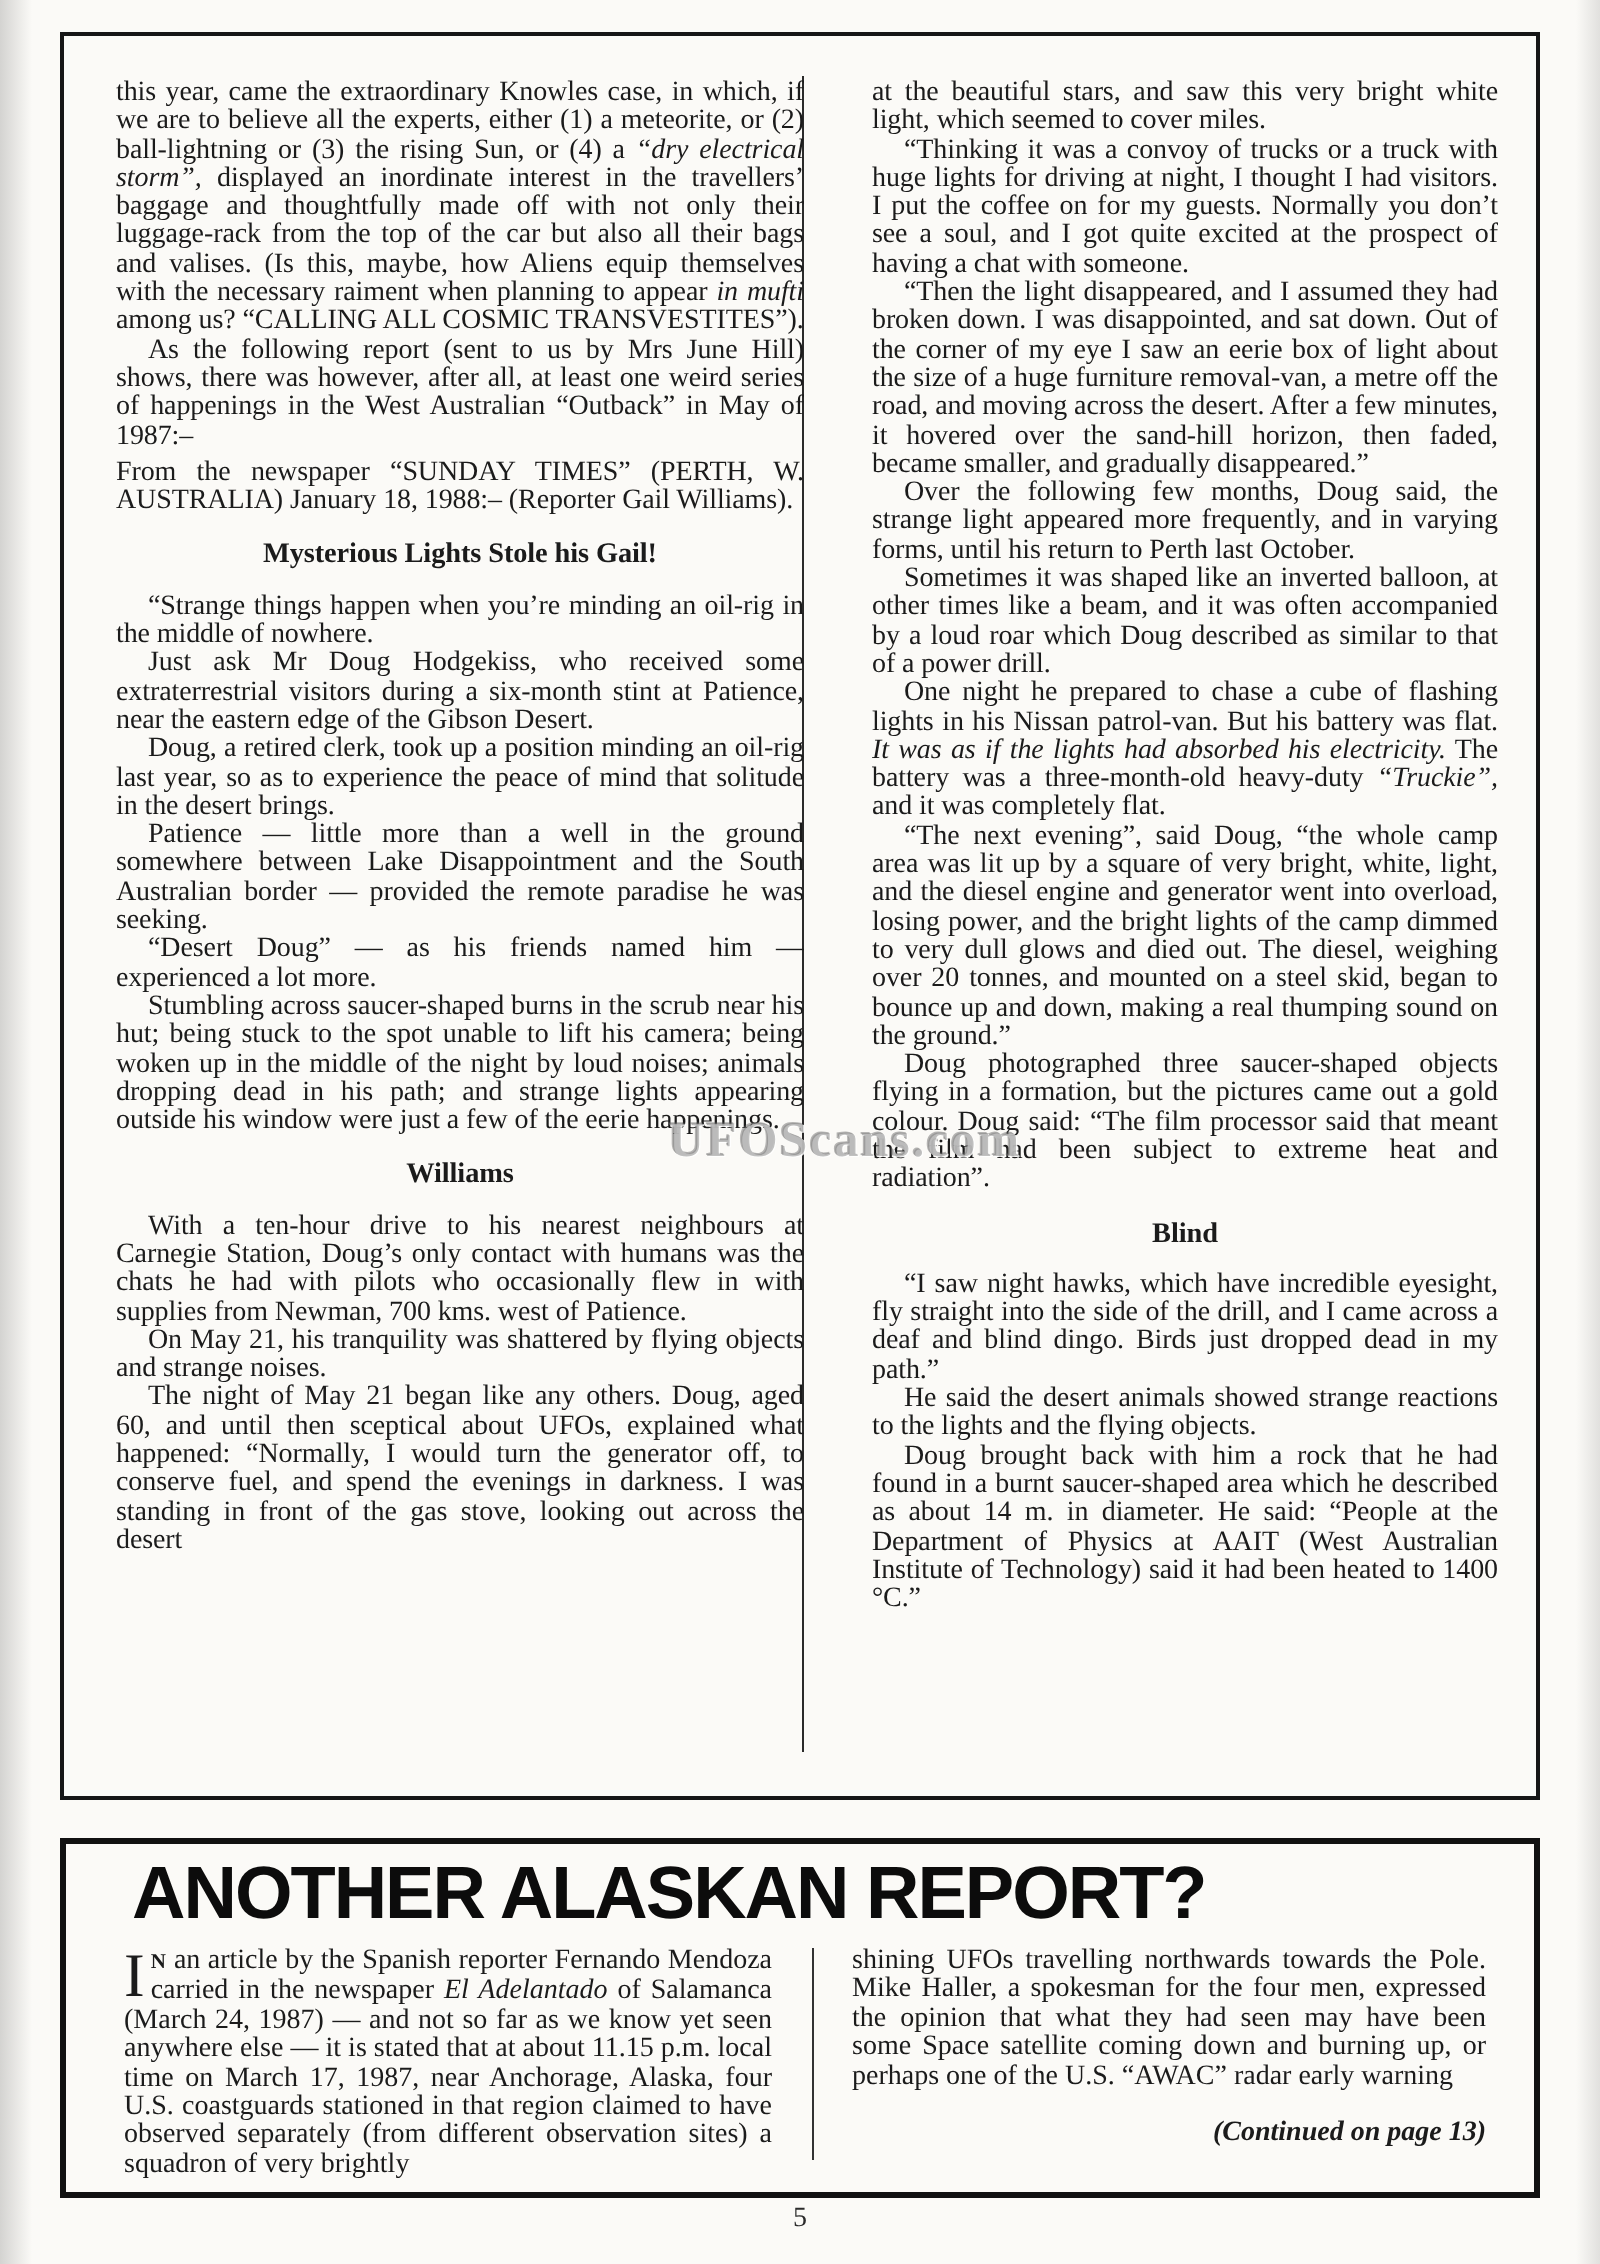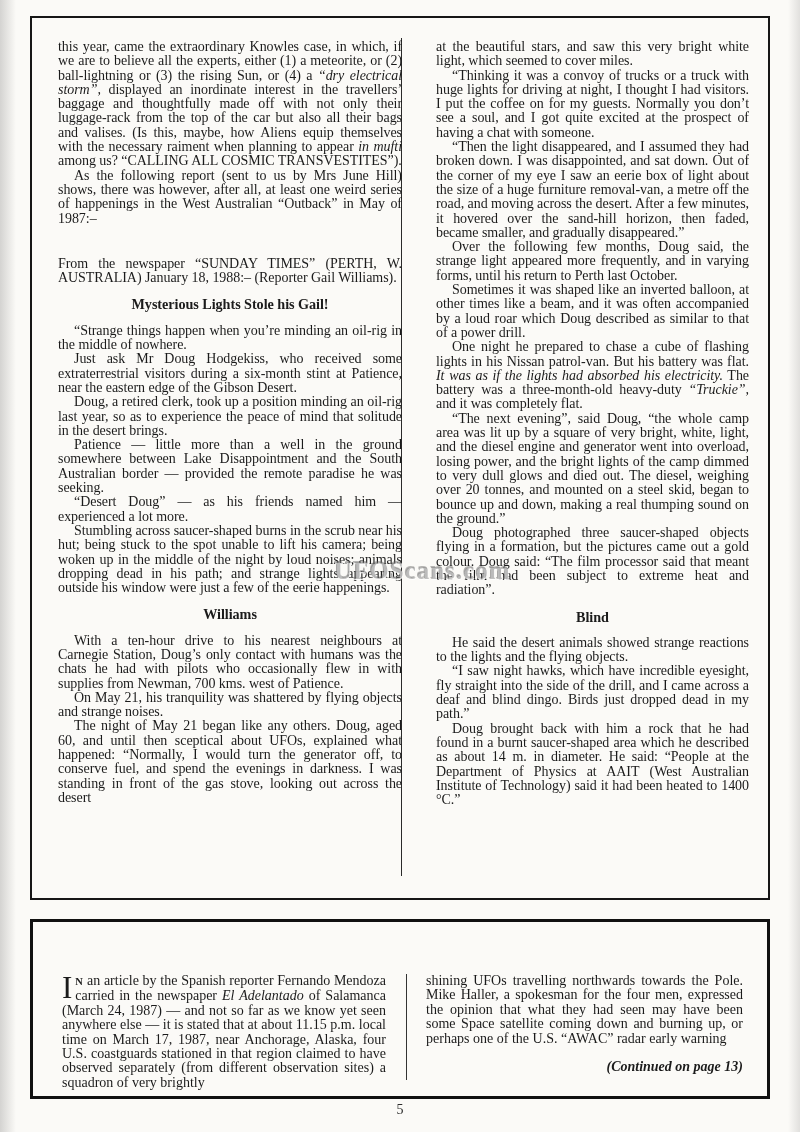--- a/index.html
+++ b/index.html
@@ -34,21 +34,21 @@
   }
   .col {
     position:absolute; top:22px; overflow:hidden;
     font-size:14px; line-height:14.3px; text-align:justify;
     letter-spacing:-0.05px;
   }
   .col-left  { left:26px;  width:344px; height:852px; }
   .col-right { left:404px; width:313px; height:852px; }
   .para { margin:0; text-align:justify; }
   .para.indent { text-indent:16px; }
-  .para.gap-before { margin-top:31px; }
+  .para.gap-before { margin-top:4px; }
   .col-heading {
     text-align:center; font-weight:bold; margin:12px 0;
     font-size:14.2px;
   }
   .it { font-style:italic; }
   .dropcap {
     float:left; font-size:31px; line-height:25px;
     margin:1px 3px 0 0; font-weight:normal;
   }
   .sc { font-size:10.5px; font-weight:bold; letter-spacing:0.3px; }
@@ -115,29 +115,30 @@
     <div class="col col-right">
         <p class="para"><span>at the beautiful stars, and saw this very bright white light, which seemed to cover miles.</span></p>
         <p class="para indent"><span>“Thinking it was a convoy of trucks or a truck with huge lights for driving at night, I thought I had visitors. I put the coffee on for my guests. Normally you don’t see a soul, and I got quite excited at the prospect of having a chat with someone.</span></p>
         <p class="para indent"><span>“Then the light disappeared, and I assumed they had broken down. I was disappointed, and sat down. Out of the corner of my eye I saw an eerie box of light about the size of a huge furniture removal-van, a metre off the road, and moving across the desert. After a few minutes, it hovered over the sand-hill horizon, then faded, became smaller, and gradually disappeared.”</span></p>
         <p class="para indent"><span>Over the following few months, Doug said, the strange light appeared more frequently, and in varying forms, until his return to Perth last October.</span></p>
         <p class="para indent"><span>Sometimes it was shaped like an inverted balloon, at other times like a beam, and it was often accompanied by a loud roar which Doug described as similar to that of a power drill.</span></p>
         <p class="para indent"><span>One night he prepared to chase a cube of flashing lights in his Nissan patrol-van. But his battery was flat. </span><span class="it">It was as if the lights had absorbed his electricity.</span><span> The battery was a three-month-old heavy-duty </span><span class="it">“Truckie”,</span><span> and it was completely flat.</span></p>
         <p class="para indent"><span>“The next evening”, said Doug, “the whole camp area was lit up by a square of very bright, white, light, and the diesel engine and generator went into overload, losing power, and the bright lights of the camp dimmed to very dull glows and died out. The diesel, weighing over 20 tonnes, and mounted on a steel skid, began to bounce up and down, making a real thumping sound on the ground.”</span></p>
         <p class="para indent"><span>Doug photographed three saucer-shaped objects flying in a formation, but the pictures came out a gold colour. Doug said: “The film processor said that meant the film had been subject to extreme heat and radiation”.</span></p>
         <div class="col-heading">Blind</div>
+        <p class="para indent"><span>“I saw night hawks, which have incredible eyesight, fly straight into the side of the drill, and I came across a deaf and blind dingo. Birds just dropped dead in my path.”</span></p>
         <p class="para indent"><span>He said the desert animals showed strange reactions to the lights and the flying objects.</span></p>
-        <p class="para indent"><span>“I saw night hawks, which have incredible eyesight, fly straight into the side of the drill, and I came across a deaf and blind dingo. Birds just dropped dead in my path.”</span></p>
         <p class="para indent"><span>Doug brought back with him a rock that he had found in a burnt saucer-shaped area which he described as about 14 m. in diameter. He said: “People at the Department of Physics at AAIT (West Australian Institute of Technology) said it had been heated to 1400 °C.”</span></p>
       </div>
   </div>
 
   <div class="watermark">UFOScans.com</div>
 
   <div class="bottom-box">
+    <div class="headline">ANOTHER ALASKAN REPORT?</div>
     <div class="bottom-divider"></div>
     <div class="bcol bcol-left">
         <p class="para"><span class="dropcap">I</span><span class="sc">N</span><span> an article by the Spanish reporter Fernando Mendoza carried in the newspaper </span><span class="it">El Adelantado</span><span> of Salamanca (March 24, 1987) — and not so far as we know yet seen anywhere else — it is stated that at about 11.15 p.m. local time on March 17, 1987, near Anchorage, Alaska, four U.S. coastguards stationed in that region claimed to have observed separately (from different observation sites) a squadron of very brightly</span></p>
       </div>
     <div class="bcol bcol-right">
       <div>
           <p class="para"><span>shining UFOs travelling northwards towards the Pole. Mike Haller, a spokesman for the four men, expressed the opinion that what they had seen may have been some Space satellite coming down and burning up, or perhaps one of the U.S. “AWAC” radar early warning</span></p>
         </div>
       <div class="continued">(Continued on page 13)</div>
     </div>

